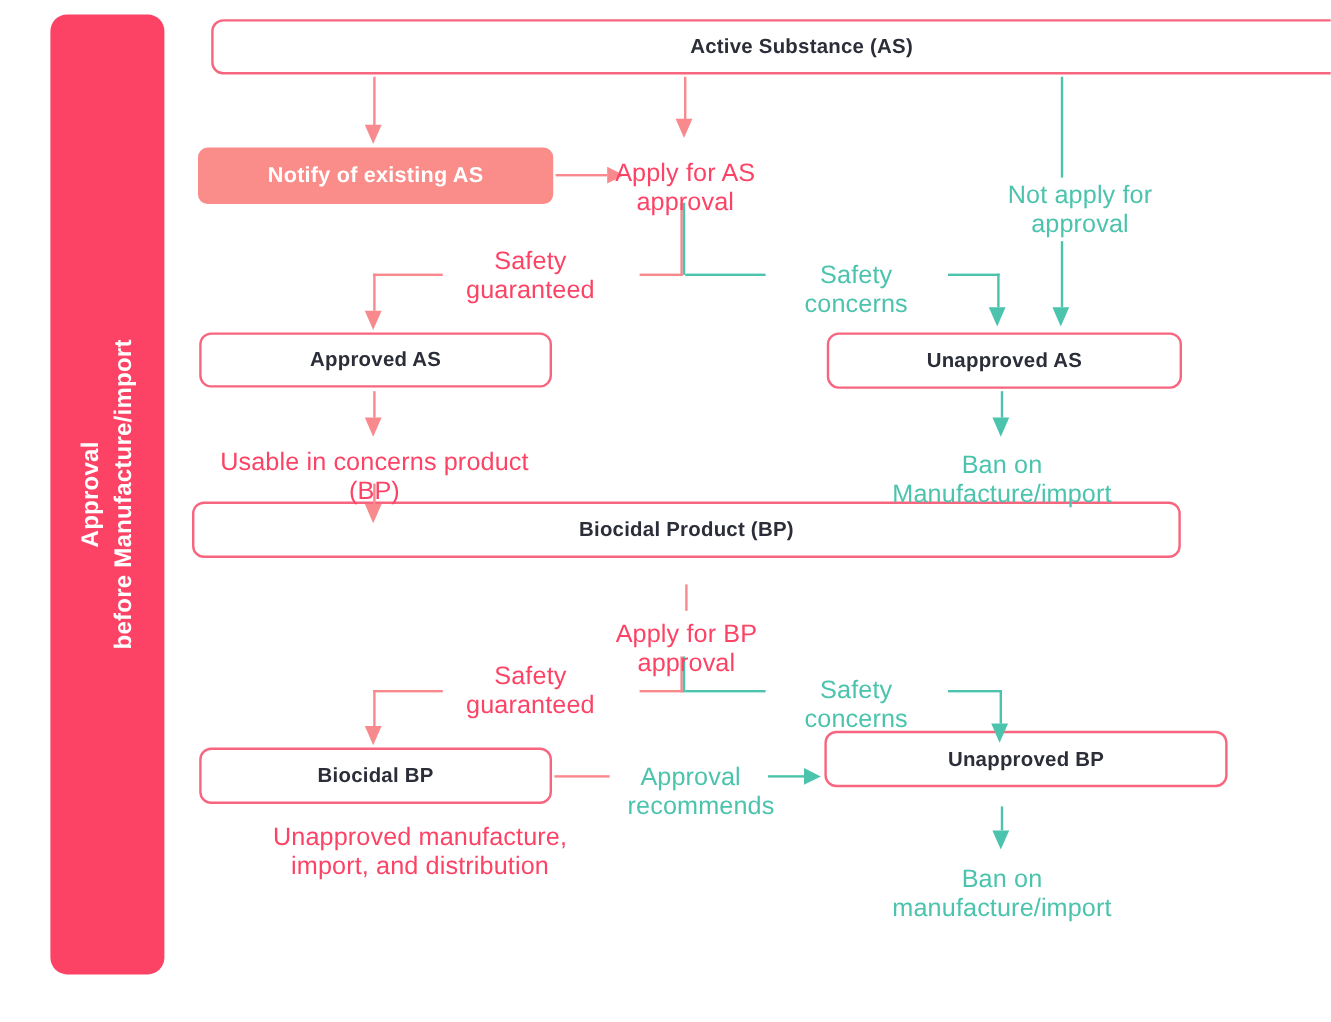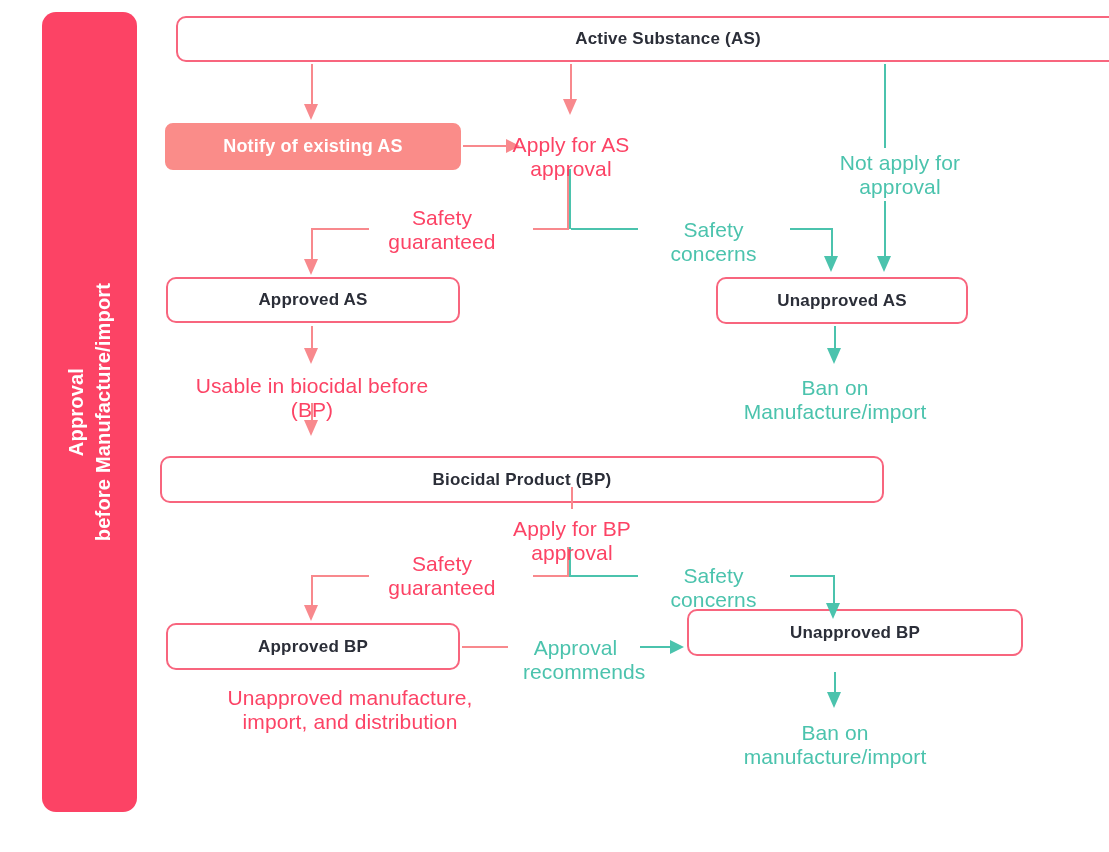--- a/index.html
+++ b/index.html
@@ -68,28 +68,28 @@
 
   <div class="box" style="left:176px;top:16px;width:984px;height:46px">
     <span>Active Substance (AS)</span>
   </div>
   <div class="box notify" style="left:165px;top:123px;width:296px;height:47px">
     <span>Notify of existing AS</span>
   </div>
   <div class="box" style="left:166px;top:277px;width:294px;height:46px">
     <span>Approved AS</span>
   </div>
-  <div class="box" style="left:716px;top:277px;width:252px;height:47px">
+  <div class="box" style="left:689px;top:277px;width:296px;height:47px">
     <span>Unapproved AS</span>
   </div>
-  <div class="box" style="left:160px;top:456px;width:724px;height:47px">
+  <div class="box" style="left:160px;top:418px;width:824px;height:47px">
     <span>Biocidal Product (BP)</span>
   </div>
   <div class="box" style="left:166px;top:623px;width:294px;height:47px">
-    <span>Approved BP</span>
+    <span>Biocidal BP</span>
   </div>
   <div class="box" style="left:687px;top:609px;width:336px;height:47px">
     <span>Unapproved BP</span>
   </div>
 
   <div class="vl pk" style="left:311px;top:64px;height:42px"></div>
   <div class="ah-d pk" style="left:304px;top:104px"></div>
 
   <div class="vl pk" style="left:570px;top:64px;height:36px"></div>
   <div class="ah-d pk" style="left:563px;top:99px"></div>
@@ -153,21 +153,21 @@
     <div>approval</div>
   </div>
 
   <div class="lbl pink" style="left:382px;top:206px;width:120px">
     <div>Safety</div>
     <div>guaranteed</div>
   </div>
 
   <div class="lbl teal" style="left:641px;top:218px;width:145px">Safety concerns</div>
 
-  <div class="lbl pink" style="left:172px;top:374px;width:280px">Usable in biocidal before (BP)</div>
+  <div class="lbl pink" style="left:172px;top:374px;width:280px">Usable in concerns product (BP)</div>
 
   <div class="lbl teal" style="left:713px;top:376px;width:244px">Ban on Manufacture/import</div>
 
   <div class="lbl pink" style="left:472px;top:517px;width:200px">Apply for BP approval</div>
 
   <div class="lbl pink" style="left:382px;top:552px;width:120px">
     <div>Safety</div>
     <div>guaranteed</div>
   </div>
 

